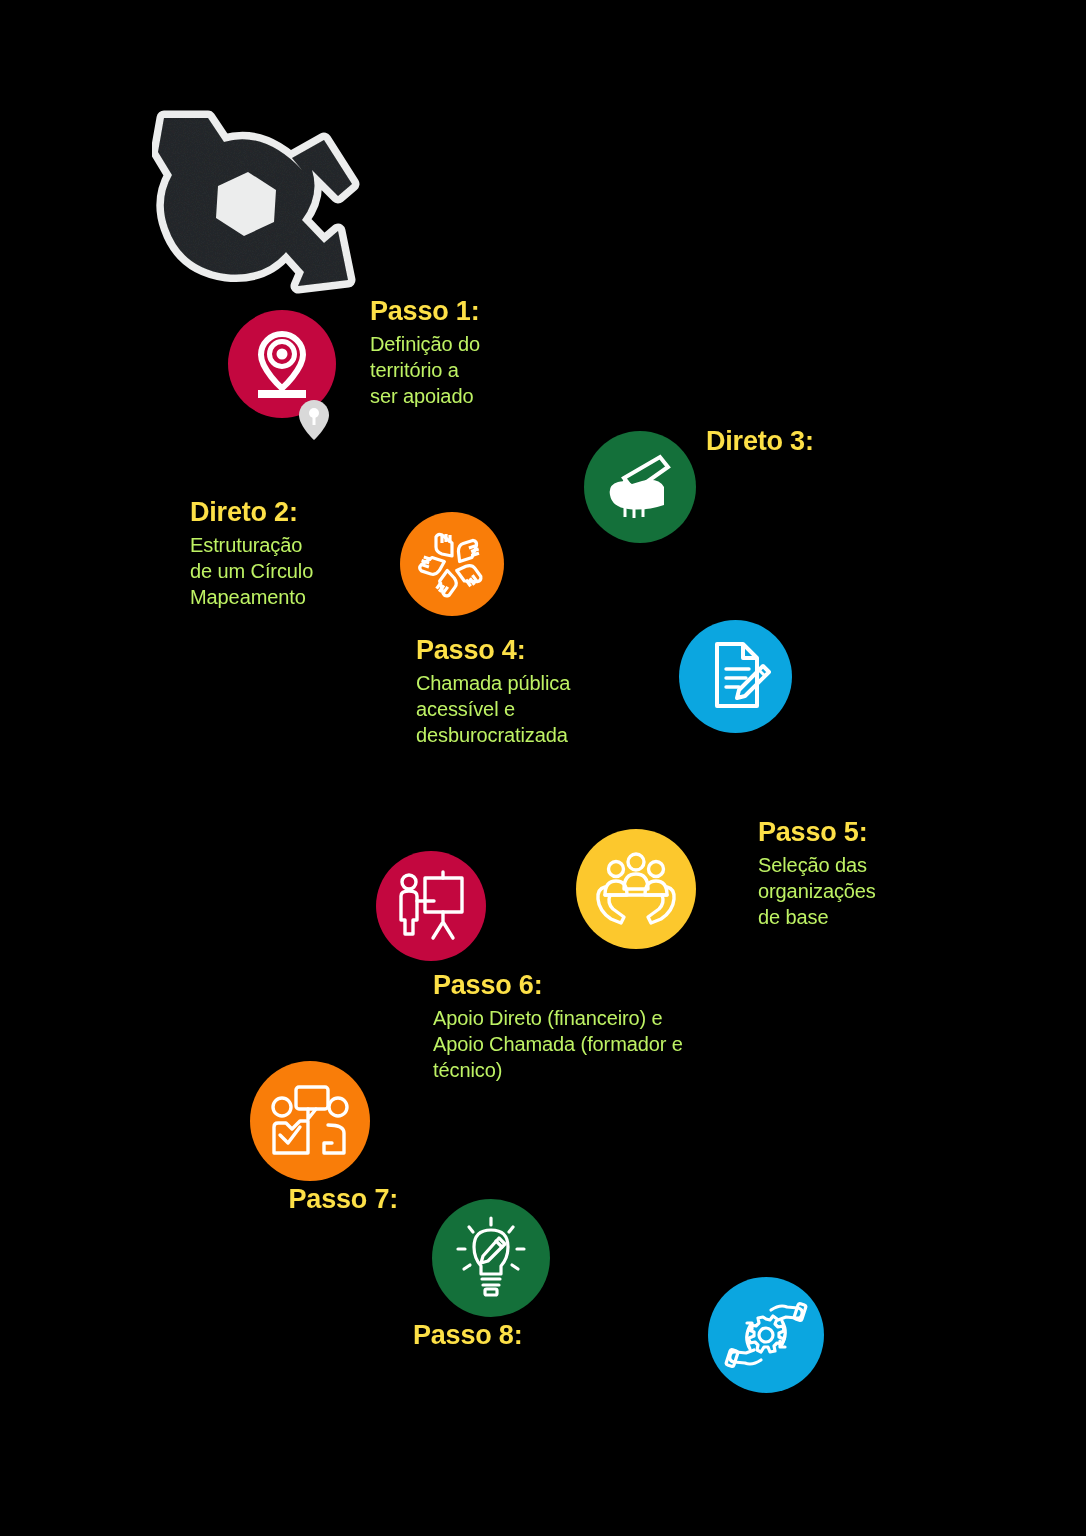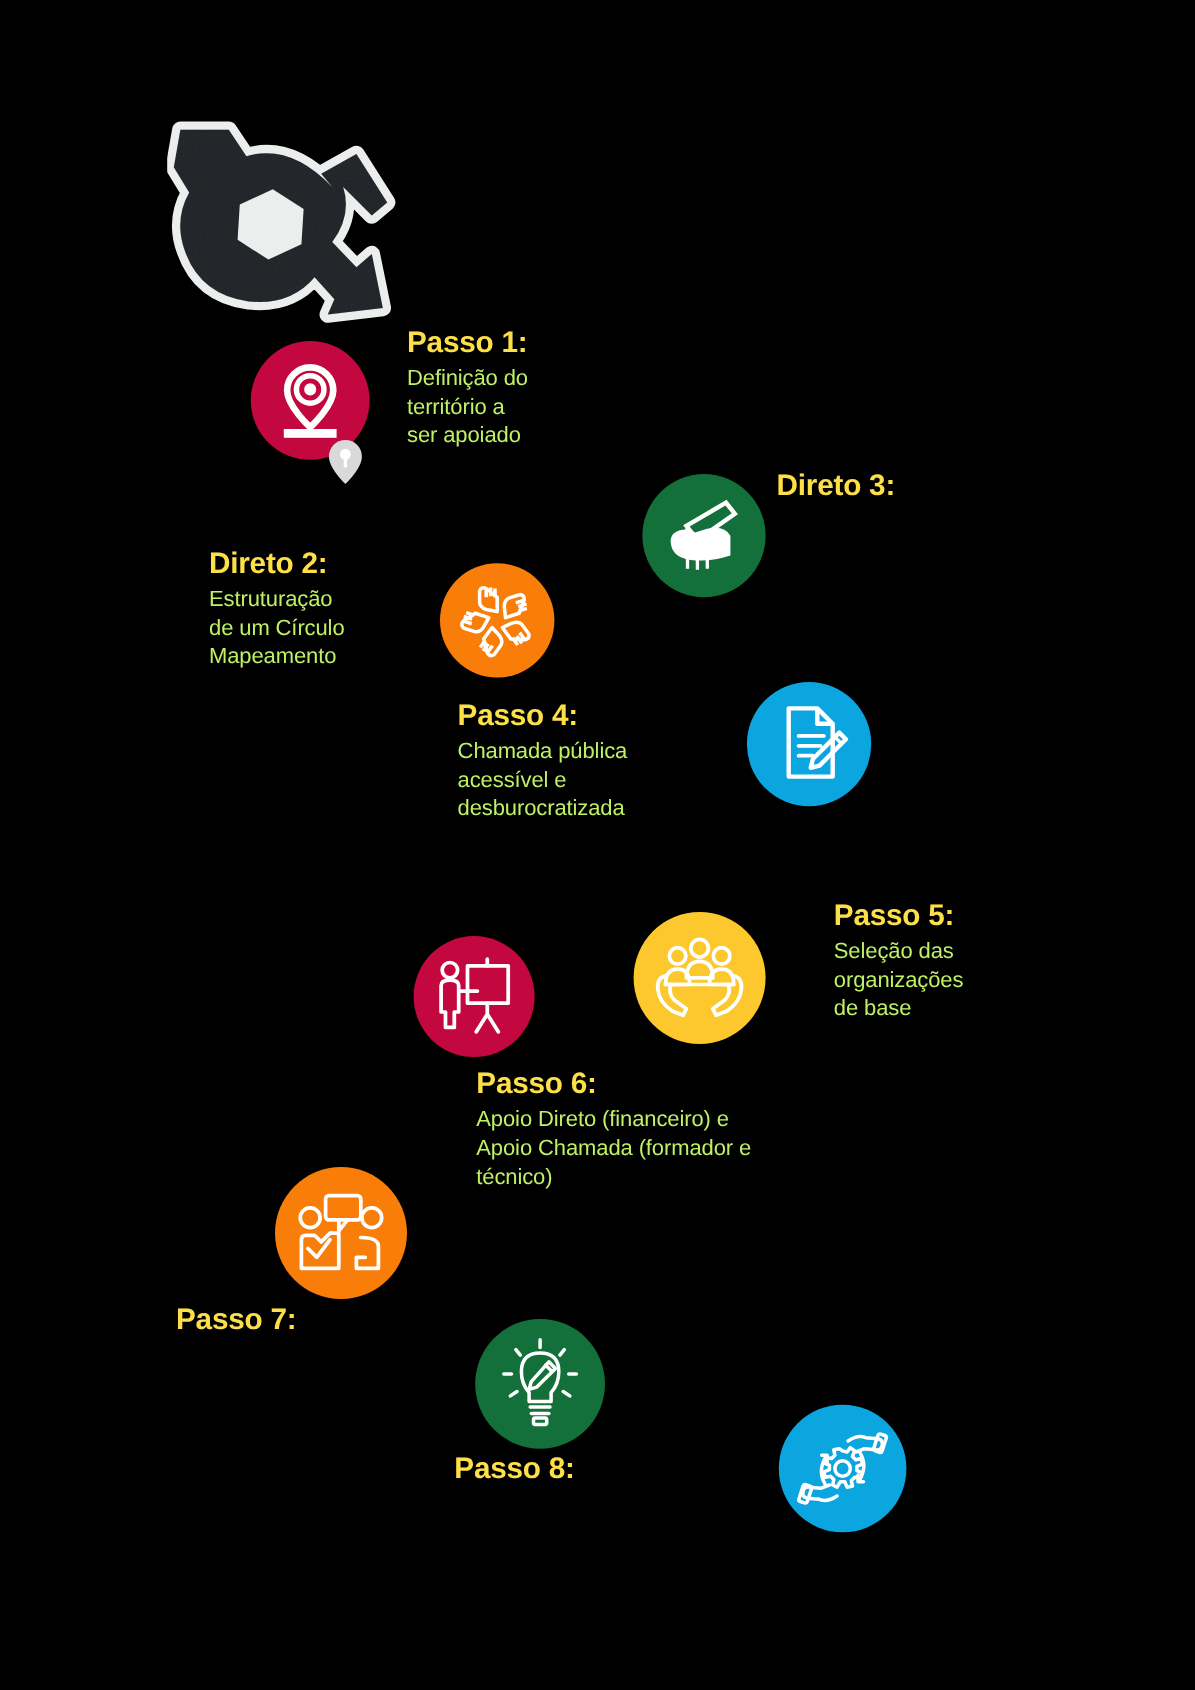--- a/index.html
+++ b/index.html
@@ -209,21 +209,21 @@
         <rect x="30" y="6" width="32" height="22" rx="3"></rect>
         <path d="M42 28 L42 38 L50 28"></path>
         <circle cx="16" cy="26" r="9"></circle>
         <circle cx="72" cy="26" r="9"></circle>
         <path d="M8 46 Q8 42 12 42 L20 42 L26 48 L34 40 L42 40 L42 72 L8 72 Z"></path>
         <path d="M14 54 L22 62 L34 46"></path>
         <path d="M62 44 Q78 44 78 52 L78 72 L58 72 L58 62 L66 62"></path>
       </g>
     </svg>
   </div>
-  <div class="step-text" style="left:160px;top:1182px;width:250px;">
+  <div class="step-text" style="left:148px;top:1182px;width:250px;text-align:right;">
     <span class="lbl">Passo 7:</span>
   </div>
 
   <div class="icon-circle" style="left:432px;top:1199px;width:118px;height:118px;background:#14703a;">
     <svg width="82" height="84" viewBox="0 0 82 84">
       <g fill="none" stroke="#ffffff" stroke-width="3.2" stroke-linejoin="round" stroke-linecap="round">
         <path d="M41 14 Q24 14 24 31 Q24 42 31 50 L31 58 L51 58 L51 50 Q58 42 58 31 Q58 14 41 14 Z"></path>
         <line x1="32" y1="63" x2="50" y2="63"></line>
         <line x1="33" y1="69" x2="49" y2="69"></line>
         <rect x="35" y="73" width="12" height="6" rx="1.5"></rect>

